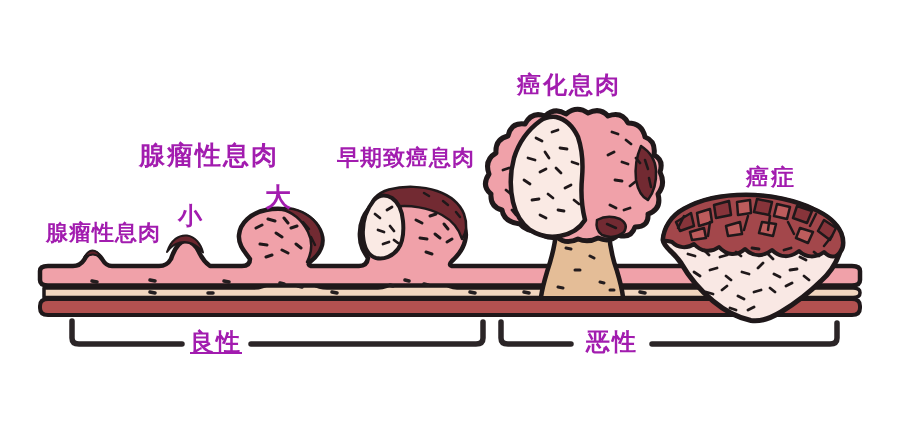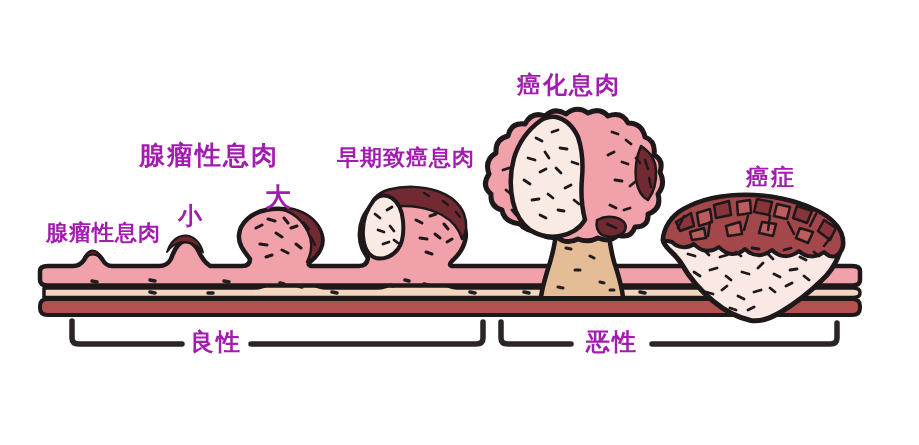--- a/index.html
+++ b/index.html
@@ -19,21 +19,21 @@
     line-height:1;
   }
   .centered{transform:translateX(-50%);}
   .lb-hyperplasia{left:46px;top:222px;font-size:22px;letter-spacing:1px;}
   .lb-small{left:190px;top:204px;font-size:24px;}
   .lb-large{left:278px;top:184px;font-size:26px;}
   .lb-adenoma{left:139px;top:142px;font-size:26px;letter-spacing:2px;}
   .lb-early{left:337px;top:147px;font-size:22px;letter-spacing:1px;}
   .lb-canpolyp{left:517px;top:73px;font-size:24px;letter-spacing:2px;}
   .lb-cancer{left:736px;top:166px;font-size:23px;letter-spacing:2px;margin-left:10px;}
-  .lb-benign{left:216px;top:330px;font-size:24px;letter-spacing:2px;}
+  .lb-benign{left:216px;top:330px;font-size:24px;letter-spacing:2px;text-decoration:underline;}
   .lb-malignant{left:612px;top:330px;font-size:24px;letter-spacing:2px;font-family:Liberation Serif, serif;}
 </style>
 </head>
 <body>
 
 <div id="stage">
 
   <svg id="art" width="919" height="445" viewBox="0 0 919 445">
     <g stroke-linejoin="round" stroke-linecap="round">
 

